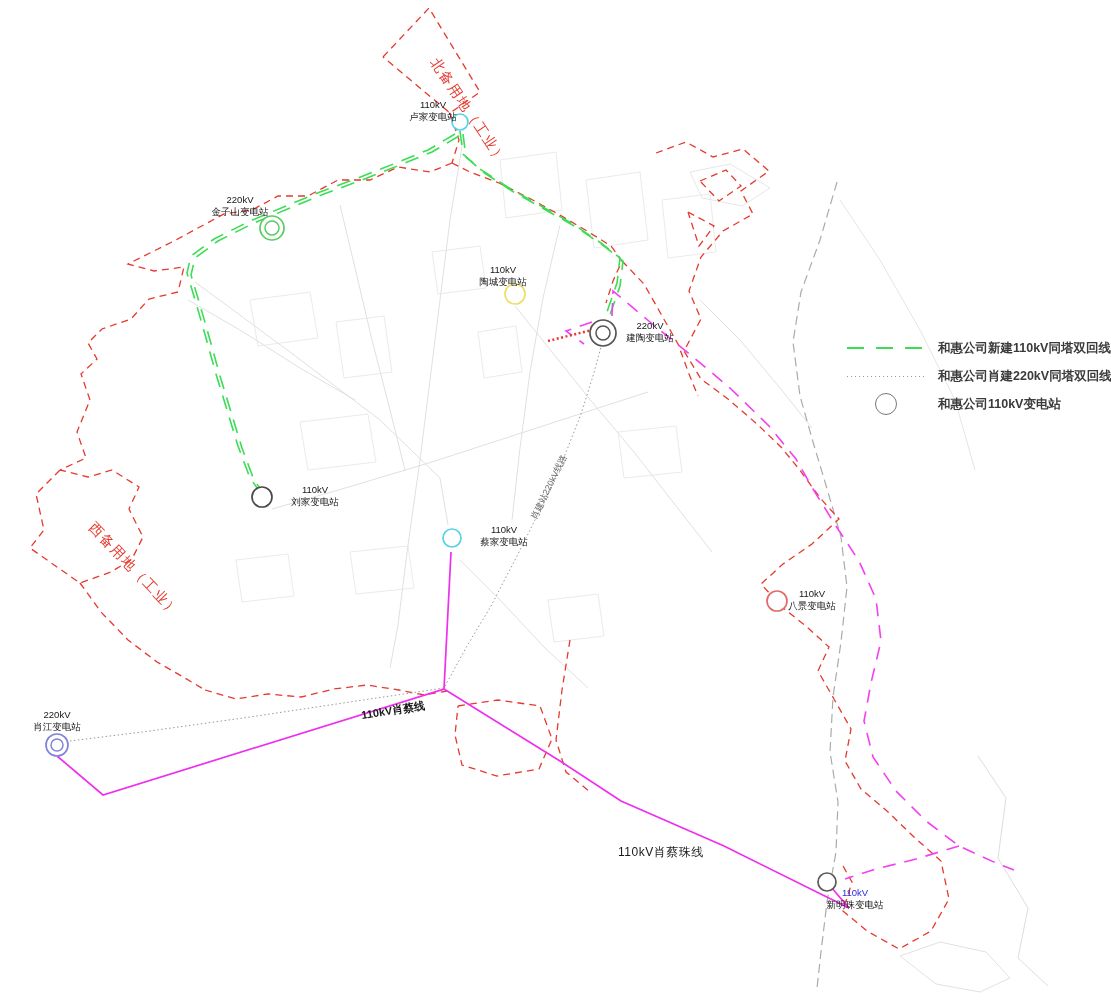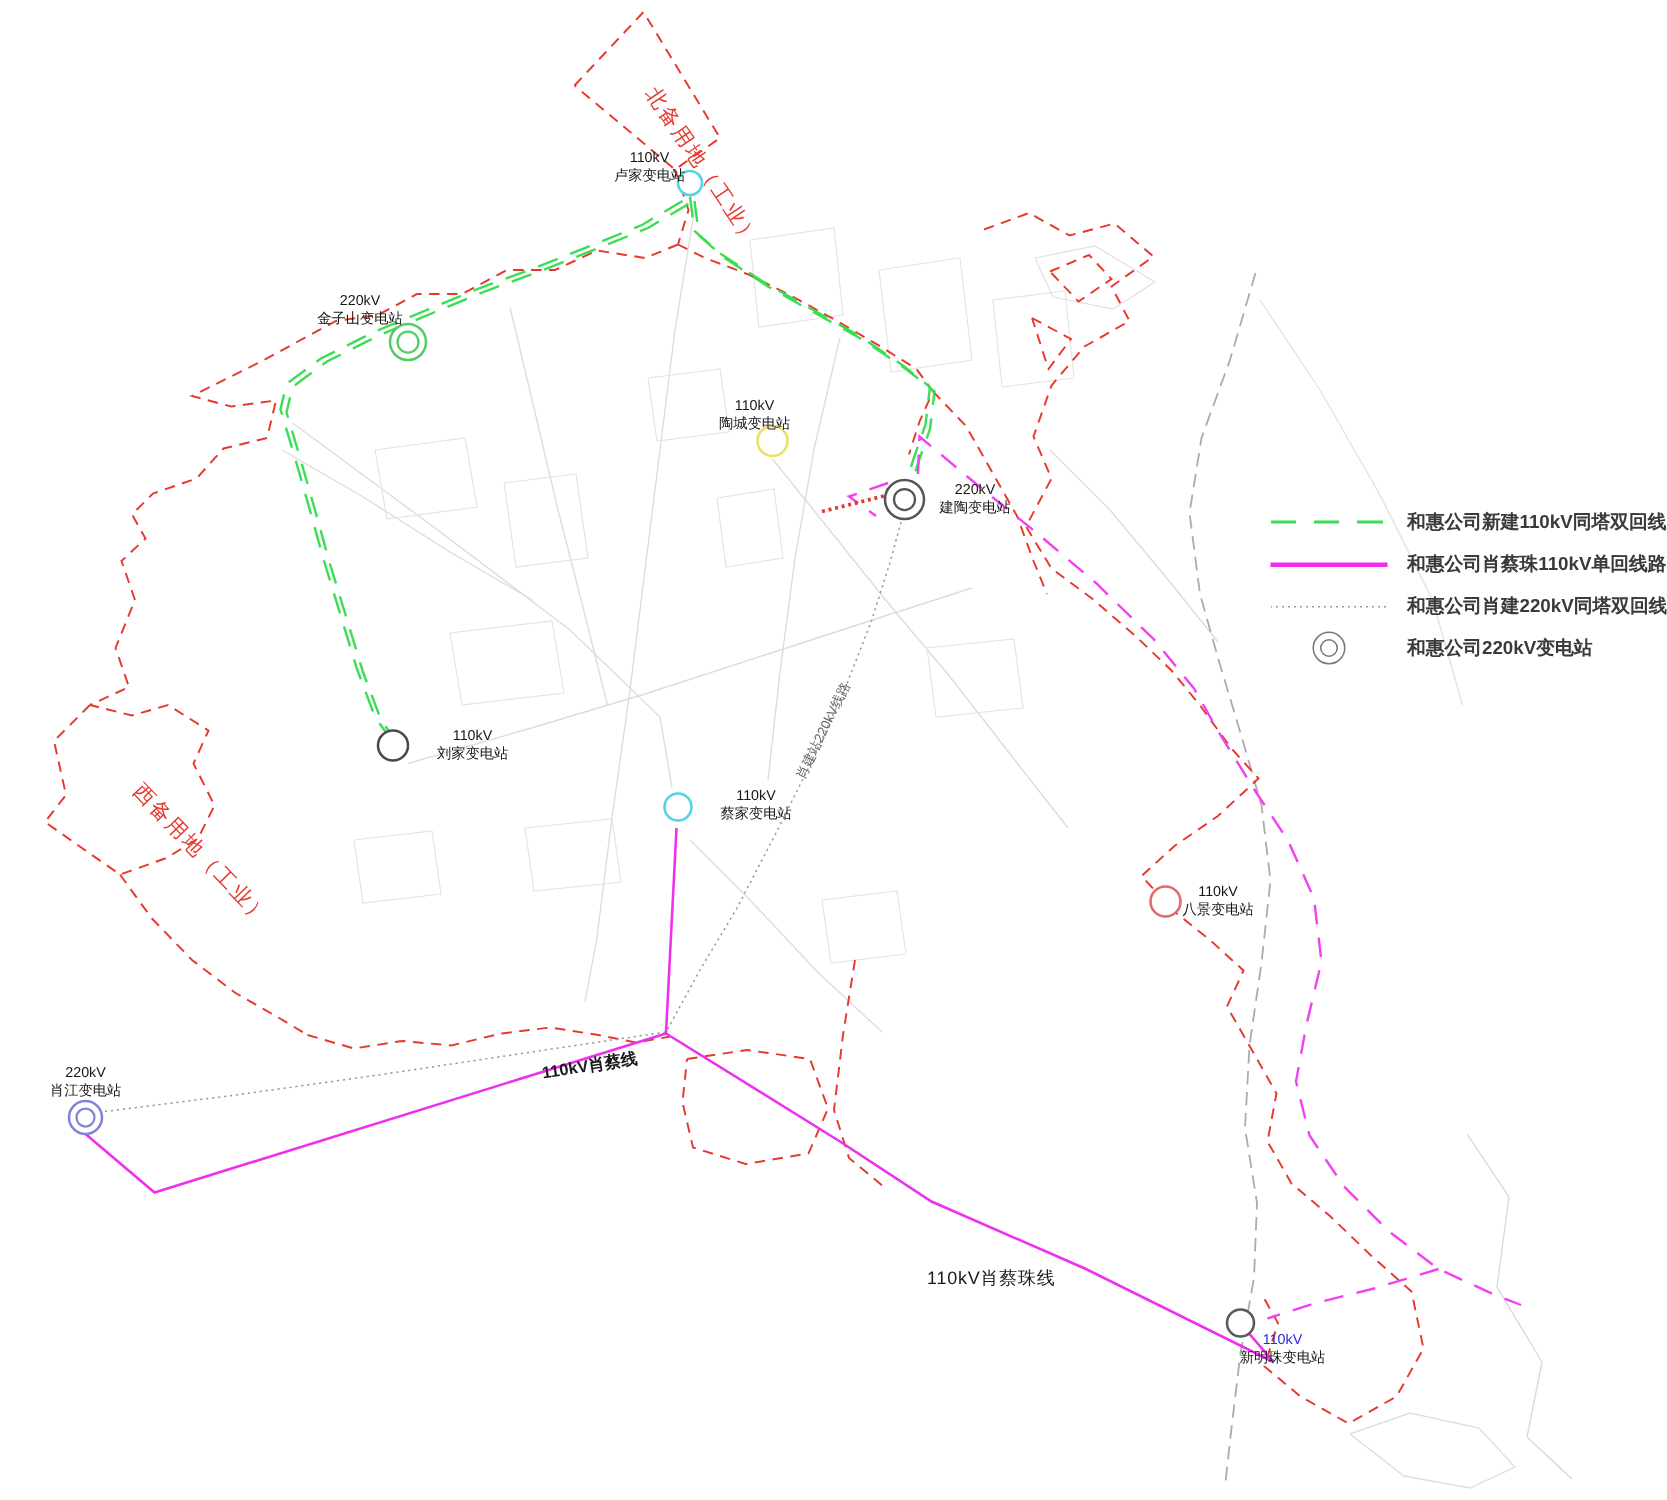--- a/index.html
+++ b/index.html
@@ -111,31 +111,23 @@
 
 <div id="legend">
   <div class="lrow">
     <div class="sw">
         <div class="line-green-dashed"></div>
       </div>
     <span class="llabel">和惠公司新建110kV同塔双回线路</span>
   </div>
   <div class="lrow">
     <div class="sw">
-        <div class="line-magenta-solid"></div>
-      </div>
-    <span class="llabel">和惠公司肖蔡珠110kV单回线路</span>
-  </div>
-  <div class="lrow">
-    <div class="sw">
         <div class="line-gray-dotted"></div>
       </div>
     <span class="llabel">和惠公司肖建220kV同塔双回线路</span>
   </div>
   <div class="lrow">
     <div class="sw">
-        <div class="circ220">
-          <div class="inner"></div>
-        </div>
+        <div class="circ110"></div>
       </div>
-    <span class="llabel">和惠公司220kV变电站</span>
+    <span class="llabel">和惠公司110kV变电站</span>
   </div>
 </div>
 
 </body></html>

